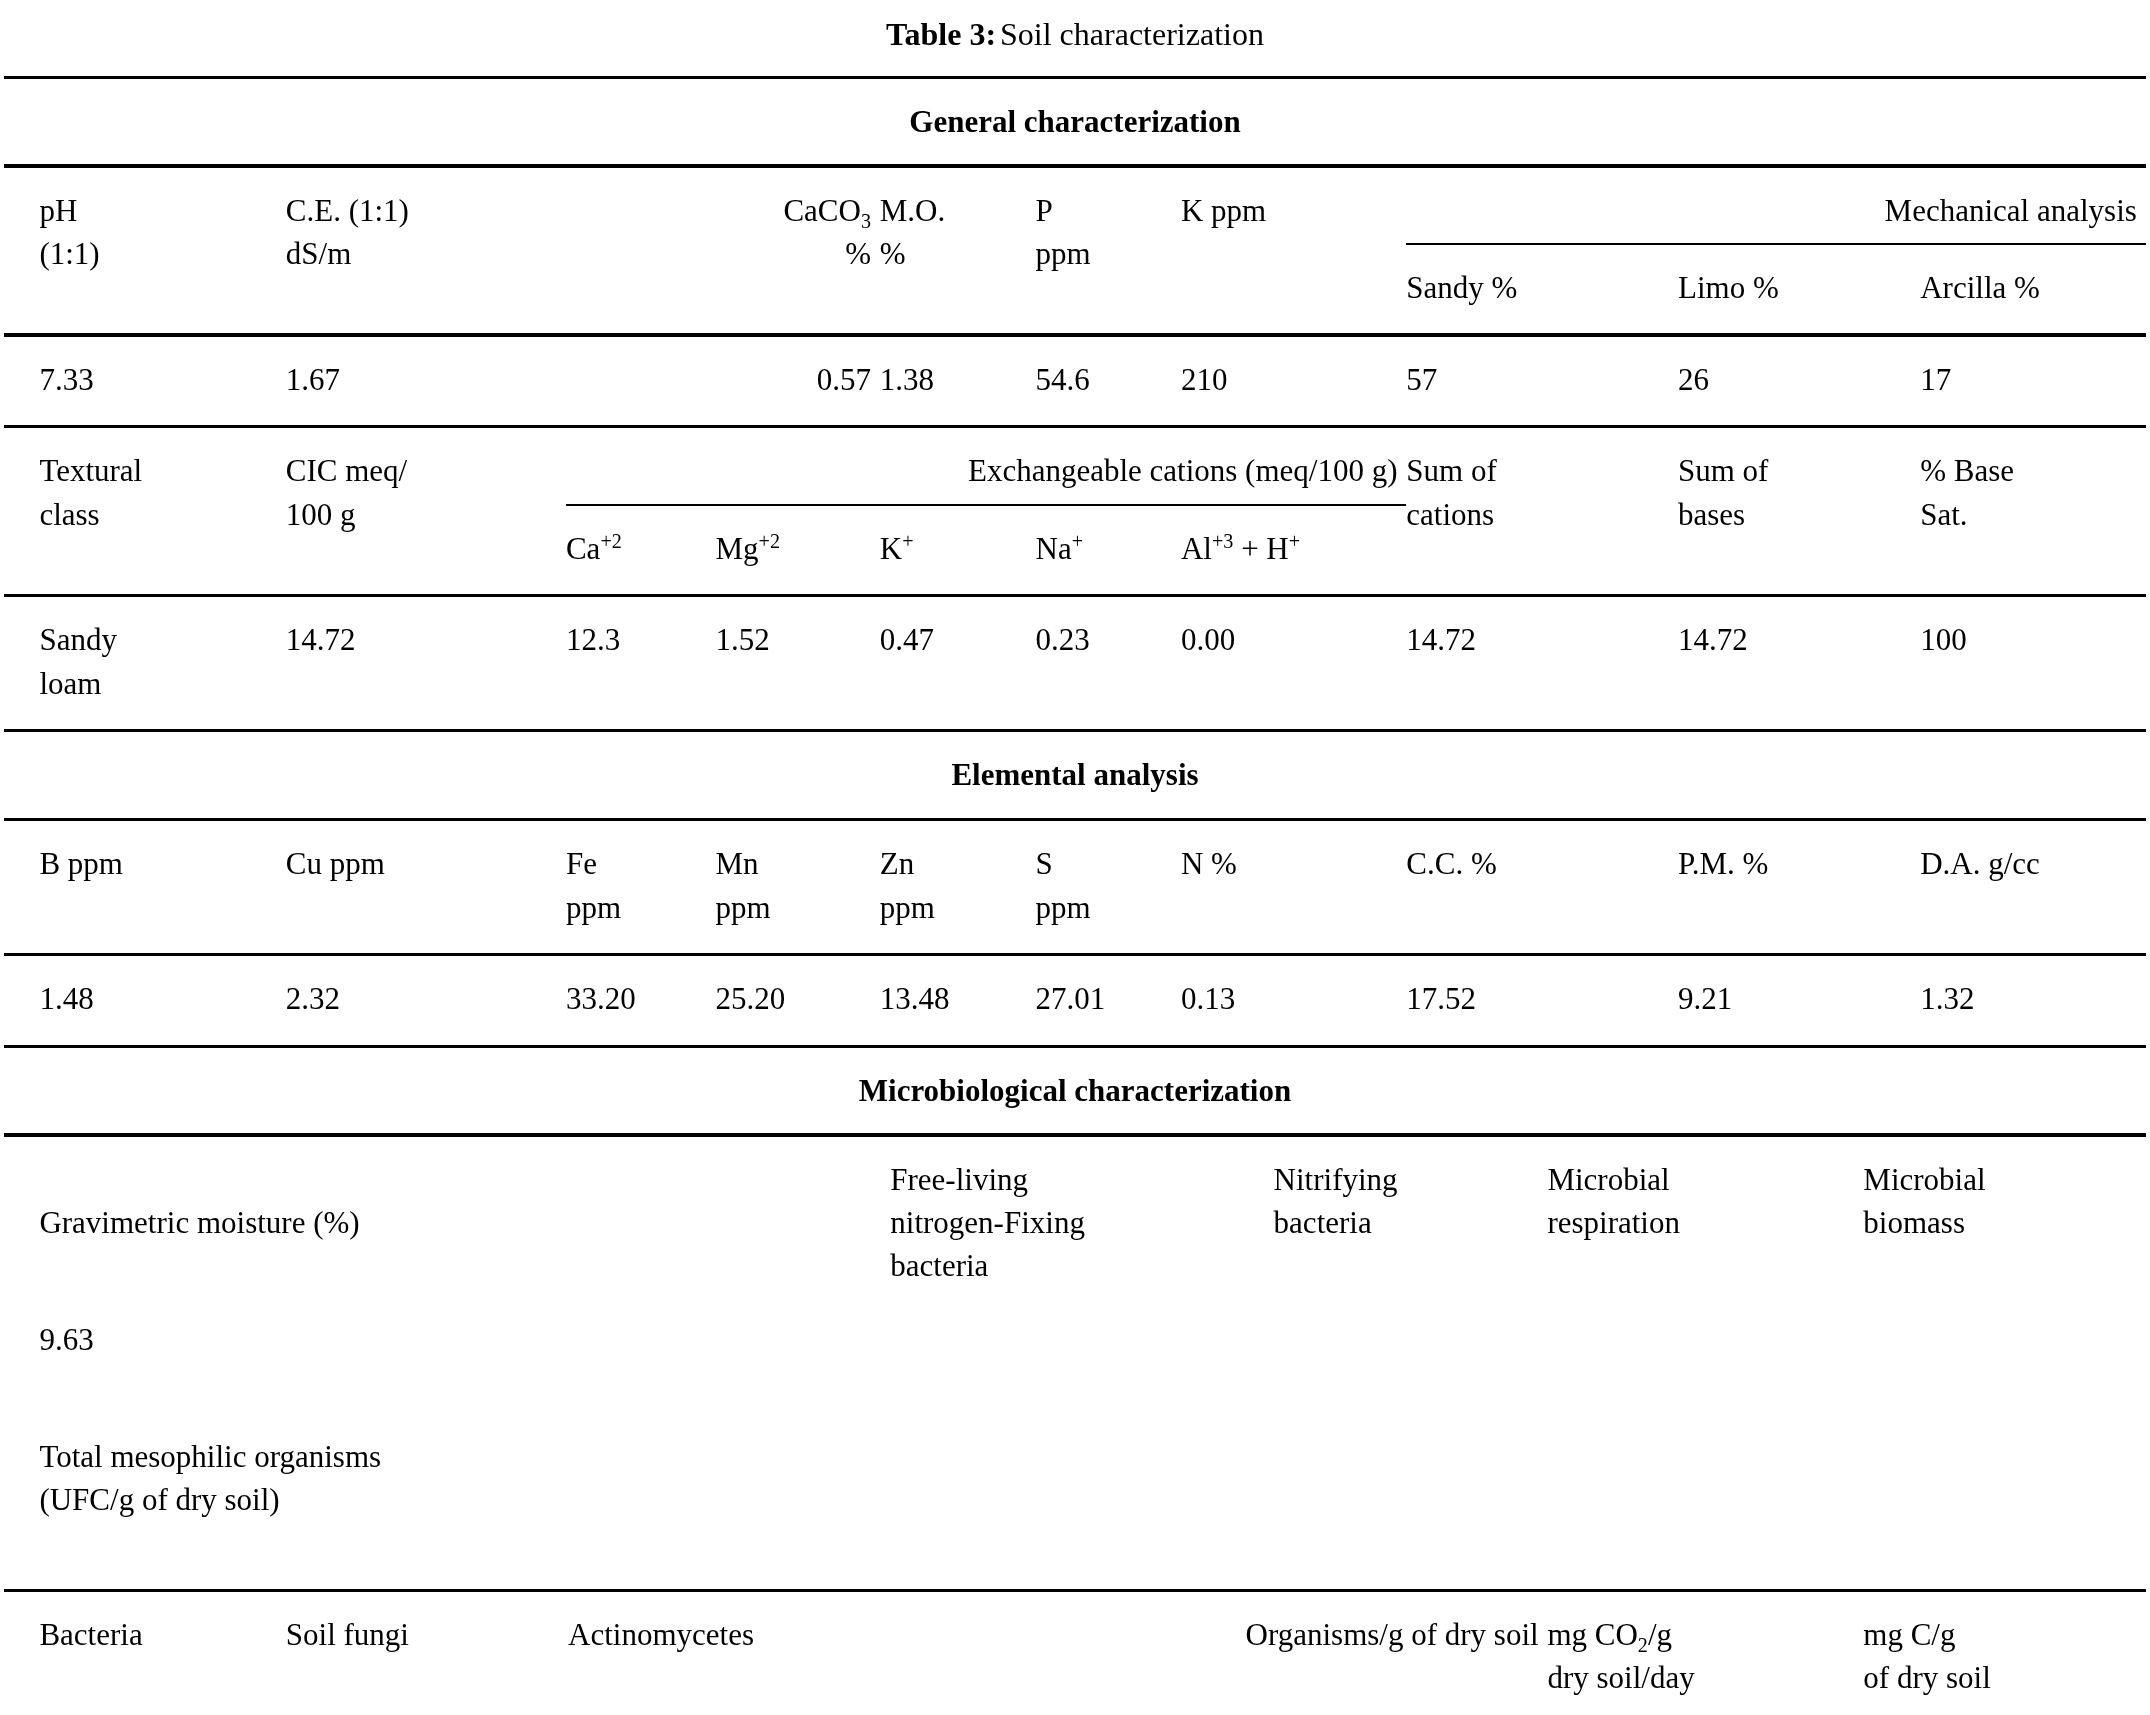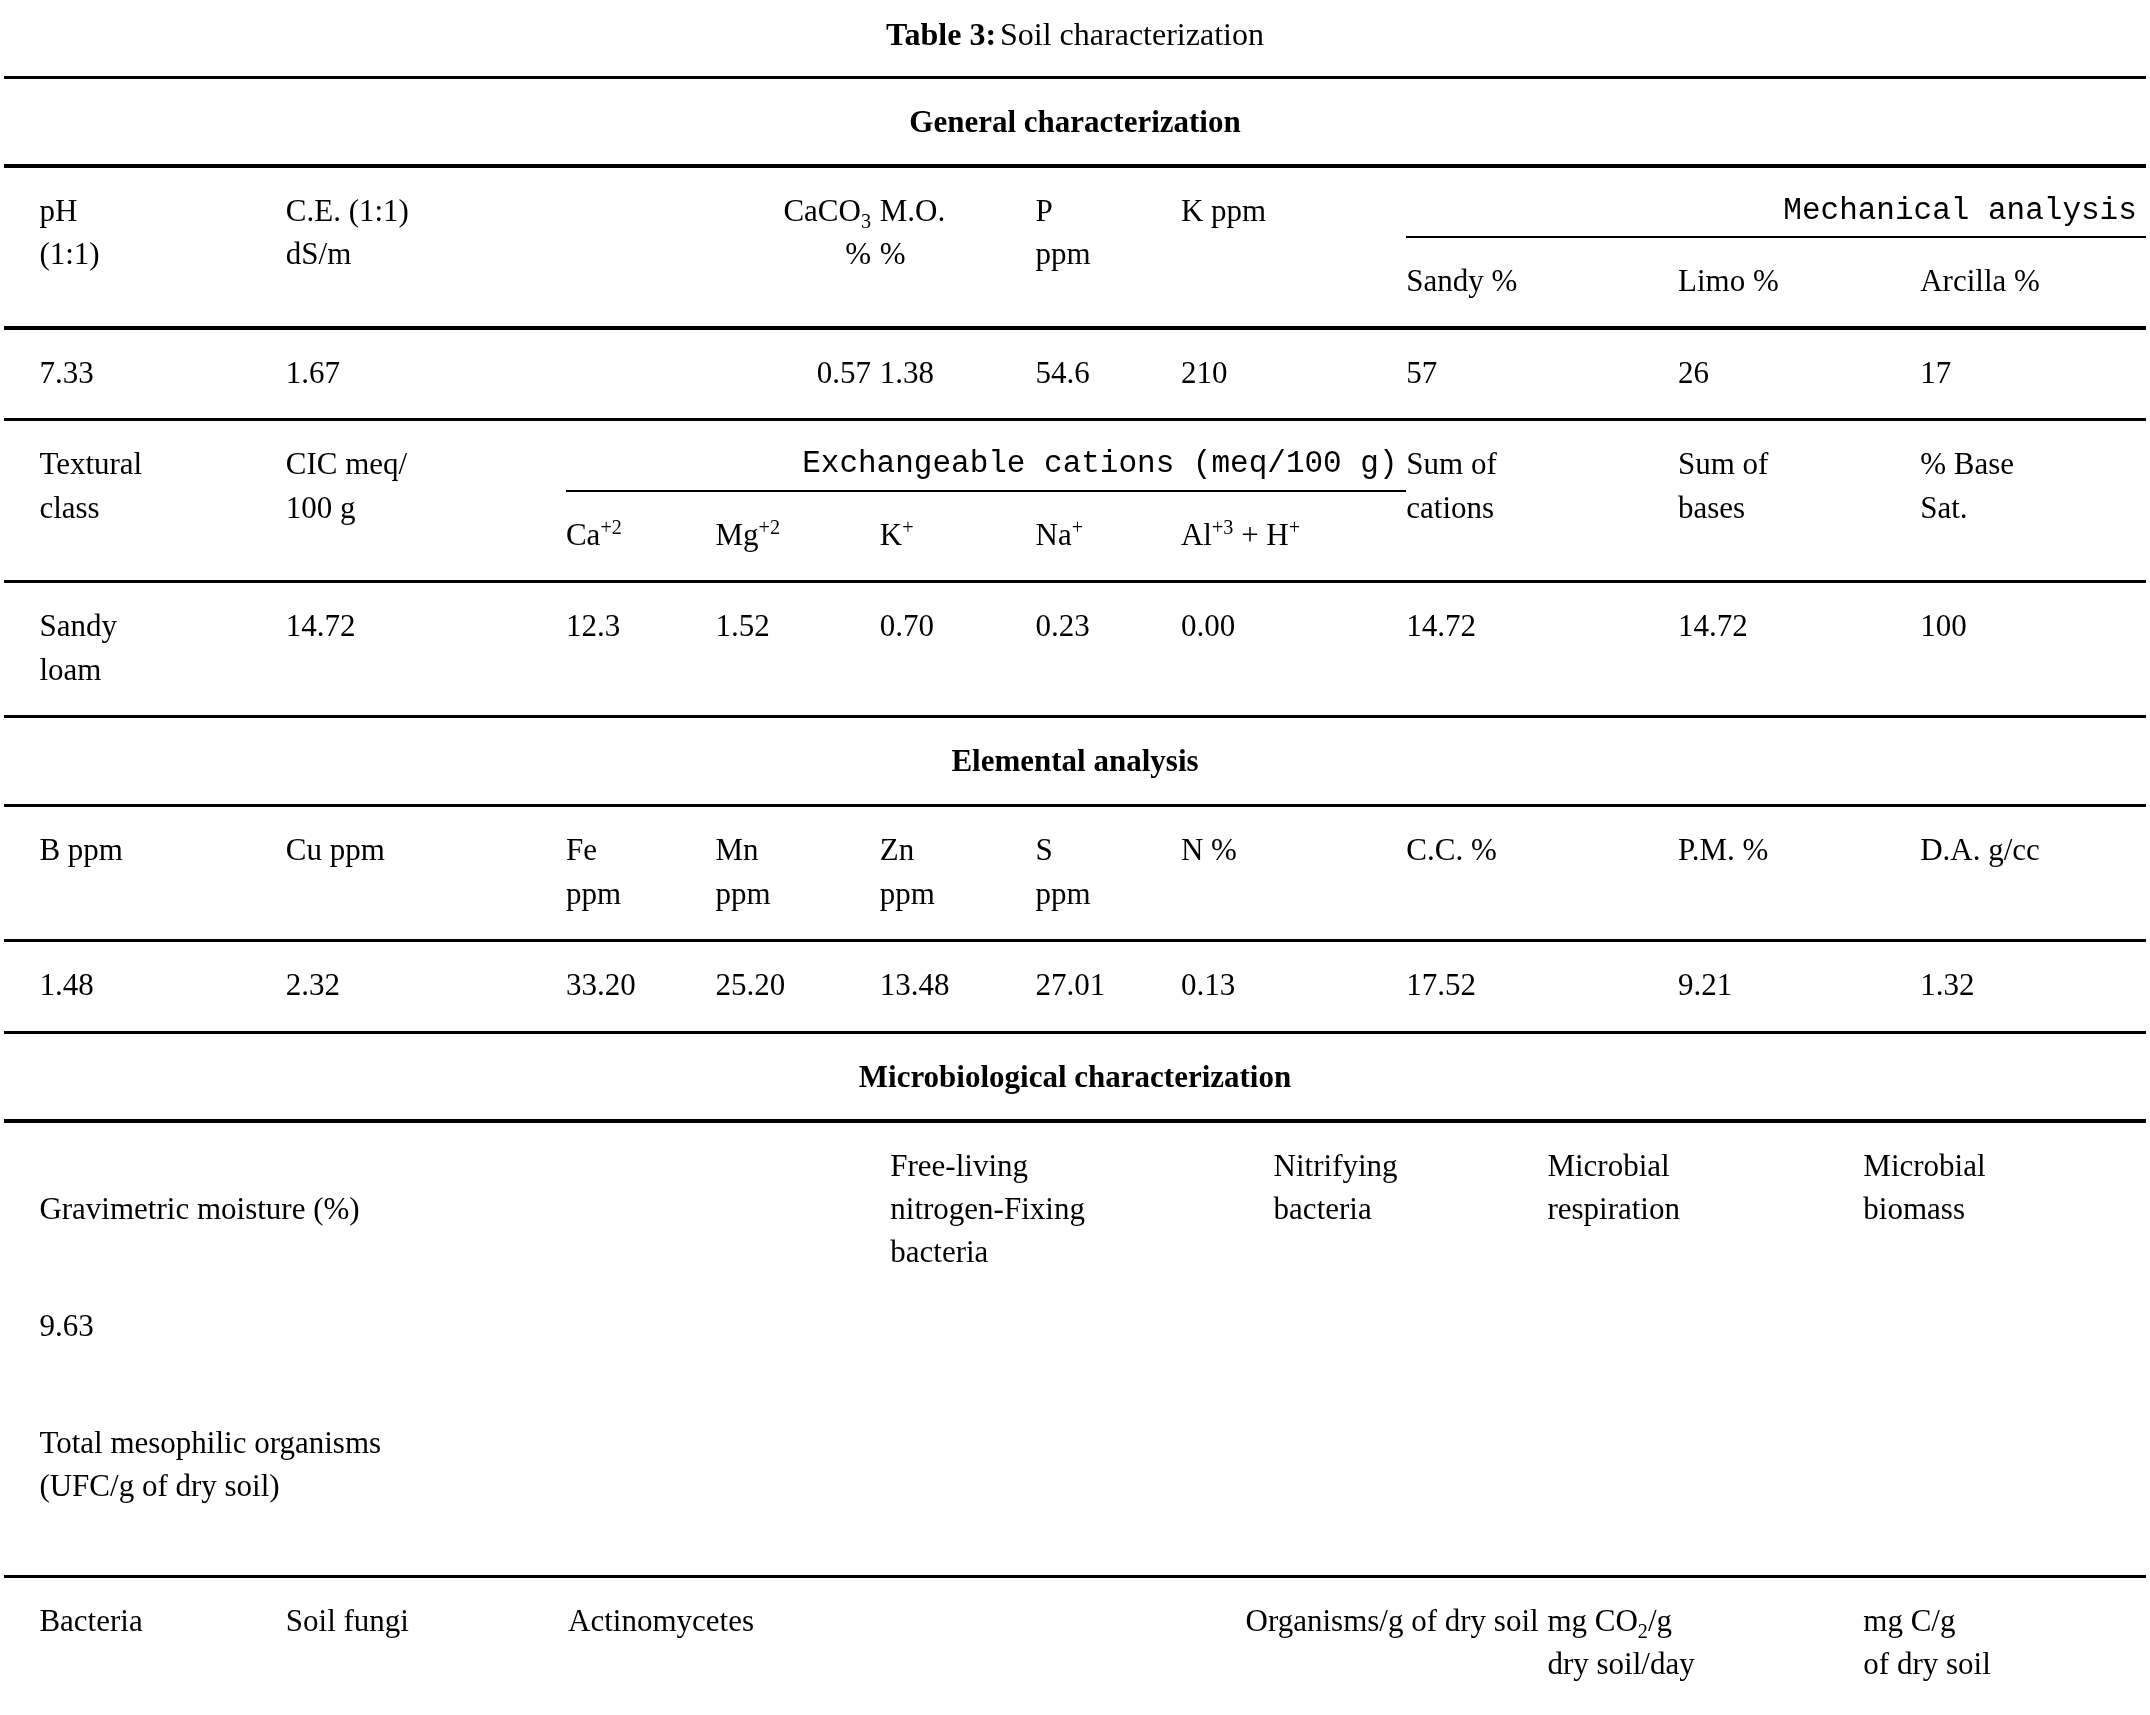--- a/index.html
+++ b/index.html
@@ -29,21 +29,21 @@
     width: calc(100% - 35px);
     margin-left: 35px;
   }
   td {
     vertical-align: top;
     text-align: left;
     padding: 21px 8.8px 24px 0;
     white-space: pre-line;
   }
   td.center { text-align: right; }
-  td.cmid { border-bottom: 2.7px solid #000000; padding-bottom: 4px; font-family: Liberation Mono, monospace; }
+  td.cmid { border-bottom: 2.7px solid #000000; padding-bottom: 11px; }
 
   sup, sub { font-size: 65%; line-height: 0; }
 
   .spaced { margin-top: 30px; }
 </style>
 </head>
 <body>
 
 <div class="page">
 
@@ -177,21 +177,21 @@
         <col style="width:11.5%">
         <col style="width:10.7%">
     </colgroup>
     <tbody>
       <tr>
         <td>Sandy
 loam</td>
         <td>14.72</td>
         <td>12.3</td>
         <td>1.52</td>
-        <td>0.70</td>
+        <td>0.47</td>
         <td>0.23</td>
         <td>0.00</td>
         <td>14.72</td>
         <td>14.72</td>
         <td>100</td>
       </tr>
     </tbody>
   </table>
 
   <div class="rule"></div>

